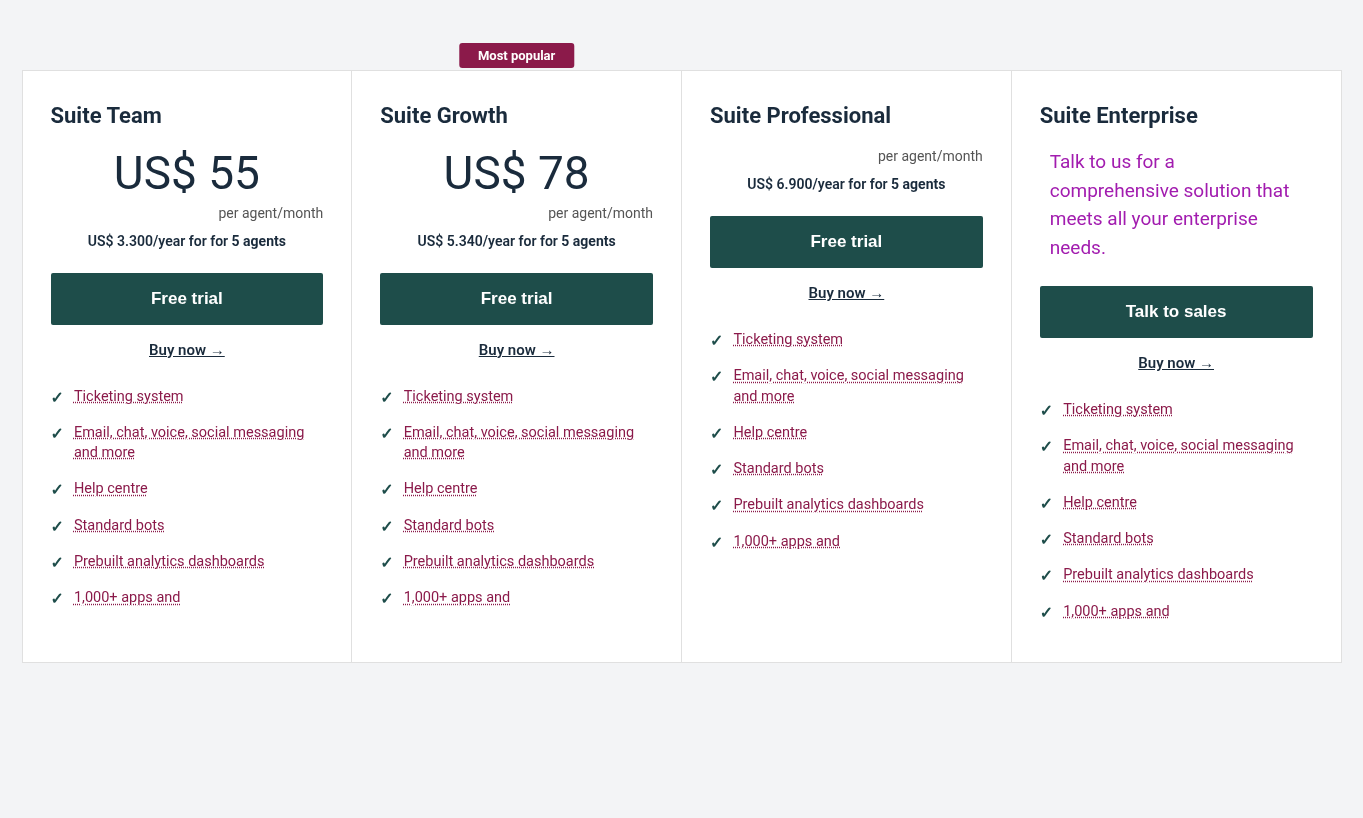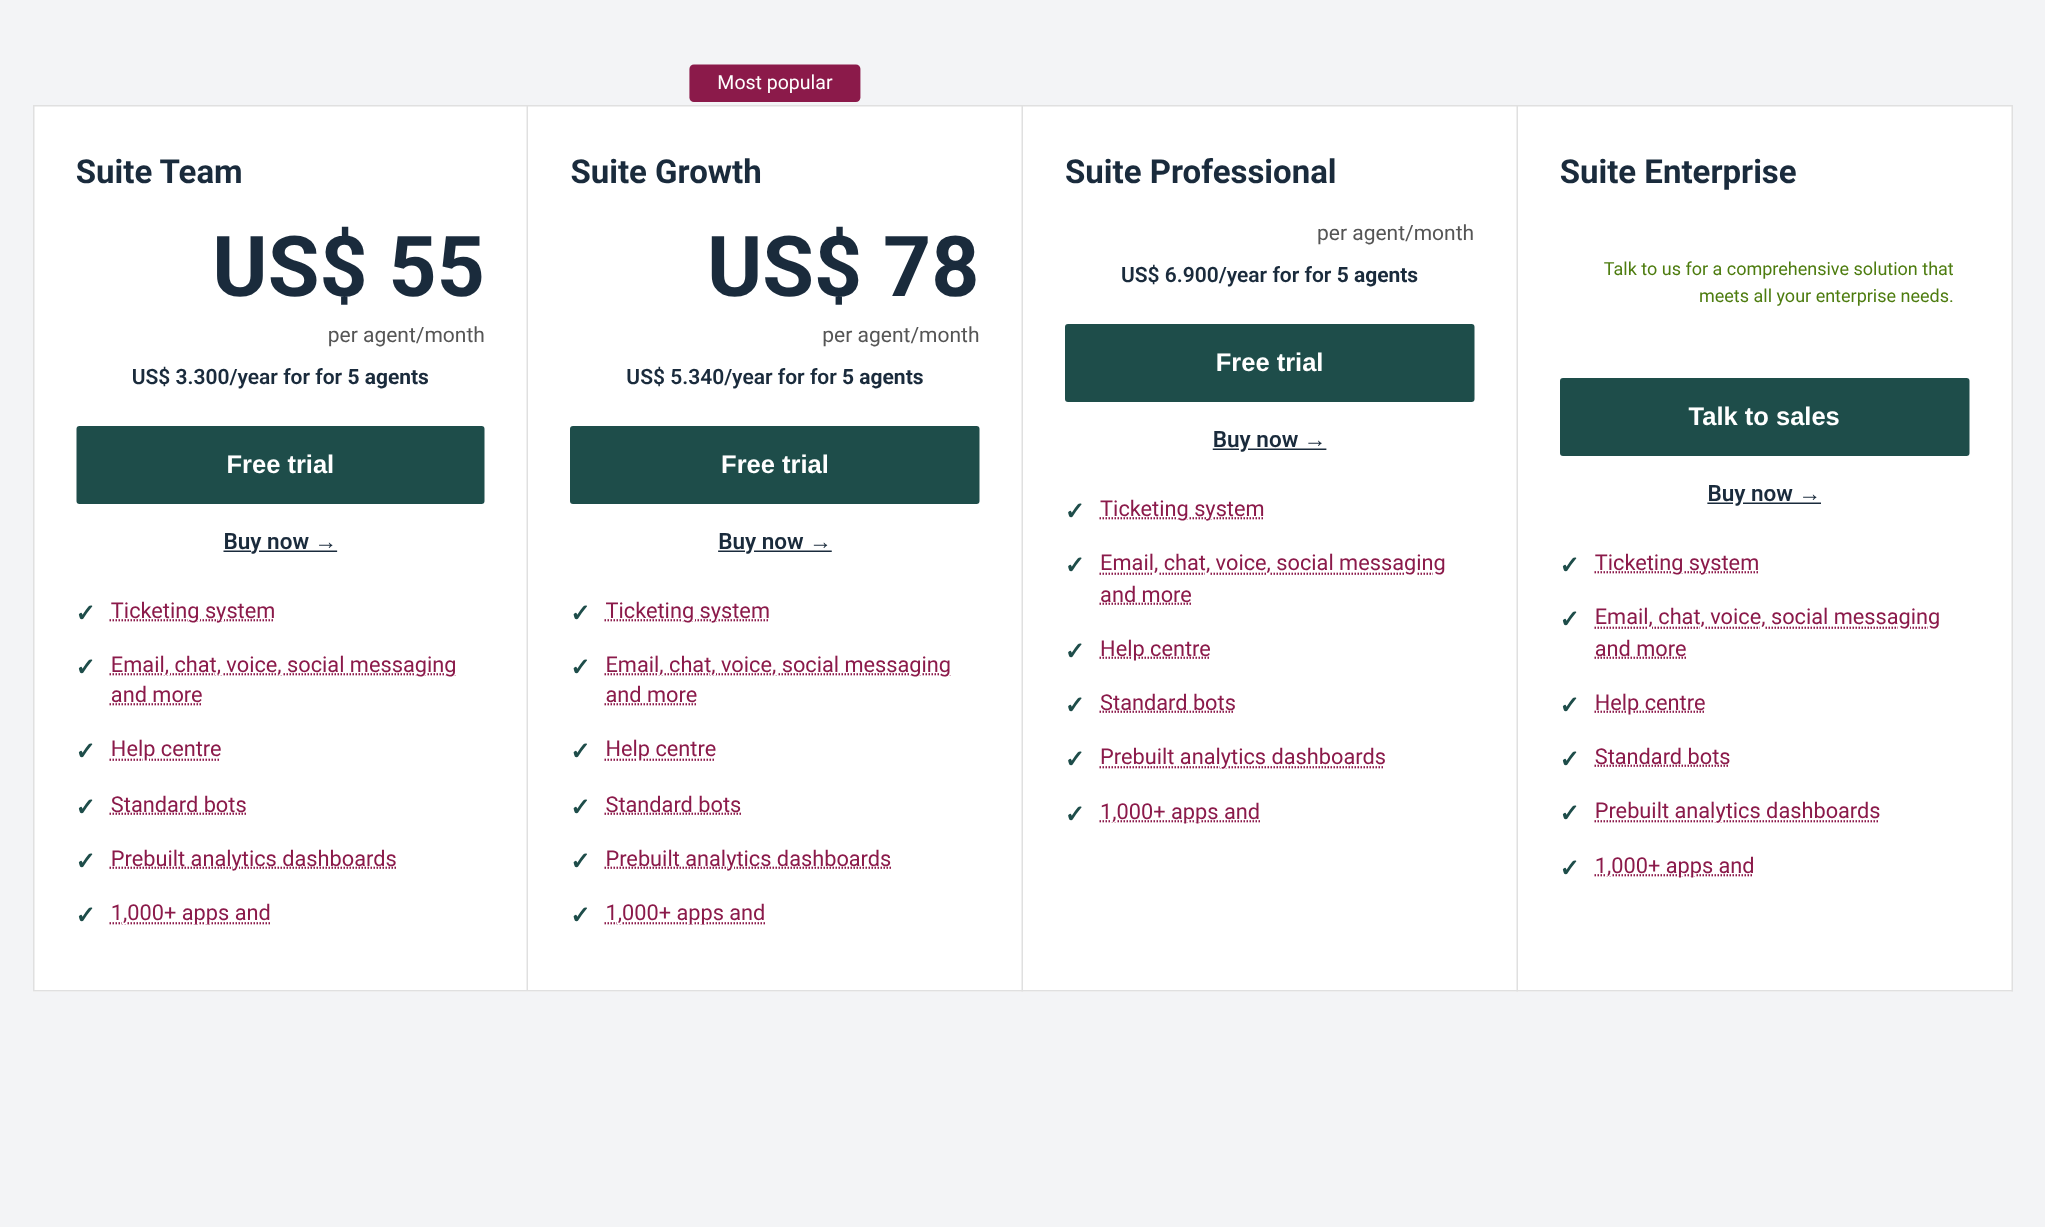--- a/index.html
+++ b/index.html
@@ -38,60 +38,60 @@
       border-left: none;
     }
     .most-popular-badge {
       position: absolute;
       top: -28px;
       left: 50%;
       transform: translateX(-50%);
       background: #8b1a4a;
       color: #fff;
       font-size: 13px;
-      font-weight: 400;
+      font-weight: 700;
       padding: 5px 19px;
       border-radius: 3px;
       white-space: nowrap;
     }
     .plan-name {
       font-size: 22px;
       font-weight: 700;
       color: #1a2b3c;
       text-align: left;
       margin-bottom: 20px;
     }
     .plan-price {
-      font-size: 56px;
-      font-weight: 700;
-      color: #1a2b3c;
-      text-align: right;
+      font-size: 46px;
+      font-weight: 400;
+      color: #1a2b3c;
+      text-align: center;
       margin-bottom: 6px;
       line-height: 1.1;
     }
     .plan-price-sub {
       font-size: 14px;
       color: #555;
       text-align: right;
       margin-bottom: 12px;
     }
     .plan-yearly {
       font-size: 14px;
       color: #1a2b3c;
       text-align: center;
       font-weight: 600;
       margin-bottom: 24px;
     }
     .plan-yearly span {
       font-weight: 700;
     }
     .enterprise-desc {
-      font-size: 12px;
-      color: #4d7c0f;
-      text-align: right;
+      font-size: 19px;
+      color: #a21caf;
+      text-align: left;
       line-height: 1.5;
       margin-bottom: 24px;
       min-height: 80px;
       display: flex;
       align-items: center;
       justify-content: center;
       padding: 0 10px;
     }
     .btn-primary {
       display: block;

